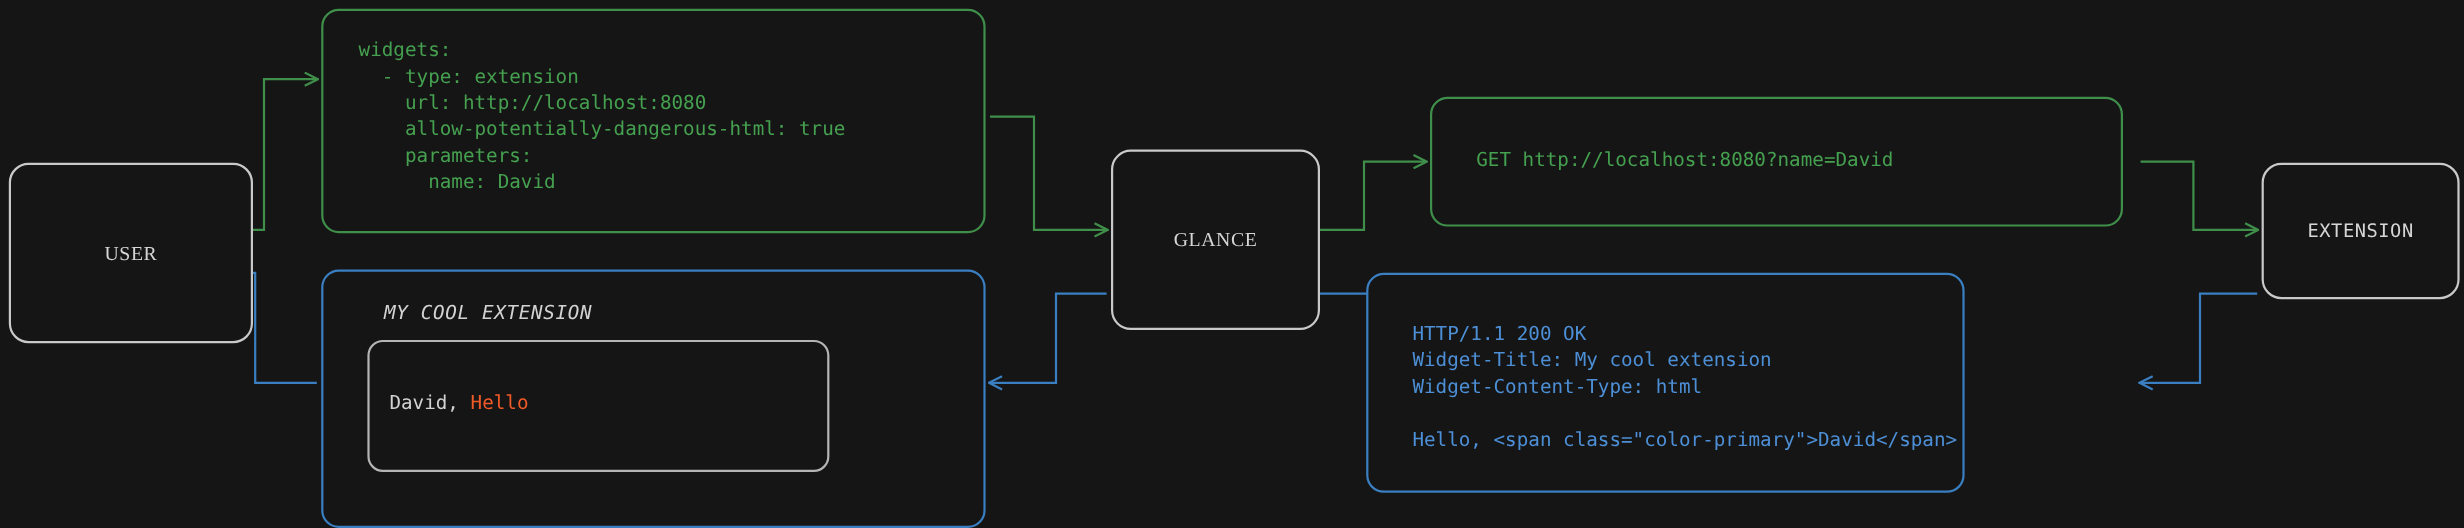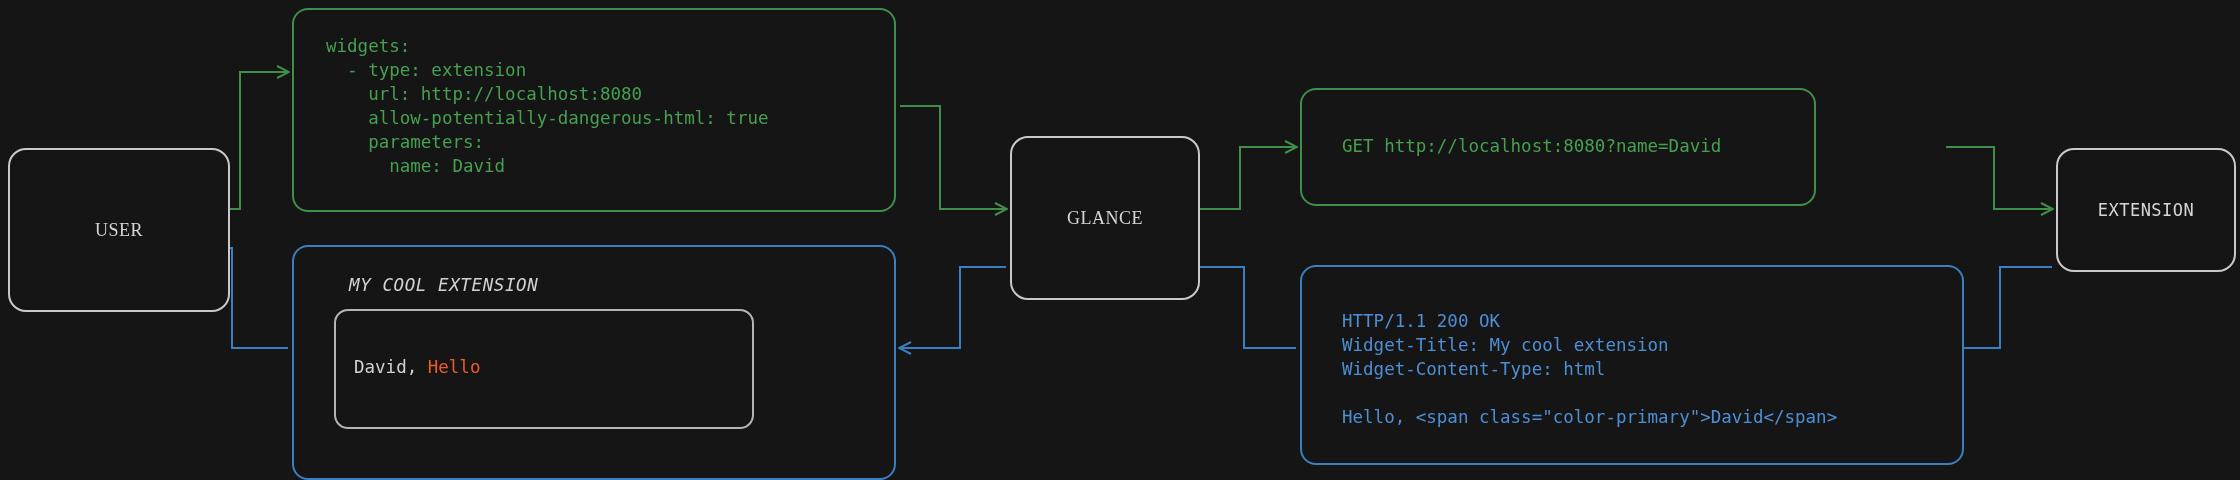--- a/index.html
+++ b/index.html
@@ -70,24 +70,24 @@
     font-family: "DejaVu Sans Mono", "Liberation Mono", monospace;
     font-size: 17.5px;
     line-height: 24px;
   }
   .code.green { color: #45a04f; }
   .code.blue  { color: #4d8fd6; }
 
   #box-yaml     { left: 292px;  top: 8px;   width: 604px; height: 204px; }
   #box-yaml .code   { position: absolute; left: 32px; top: 24px; }
 
-  #box-get      { left: 1300px; top: 88px;  width: 516px; height: 118px; }
+  #box-get      { left: 1300px; top: 88px;  width: 630px; height: 118px; }
   #box-get .code    { position: absolute; left: 40px; top: 44px; }
 
-  #box-response { left: 1300px; top: 248px; width: 664px; height: 200px; margin-top: 17px; }
+  #box-response { left: 1242px; top: 248px; width: 544px; height: 200px; }
   #box-response .code { position: absolute; left: 40px; top: 42px; }
 
   
   #box-widget   { left: 292px;  top: 245px; width: 604px; height: 235px; }
   #widget-title {
     position: absolute;
     left: 55px;
     top: 28px;
     font-family: "DejaVu Sans Mono", "Liberation Mono", monospace;
     font-size: 17.5px;

